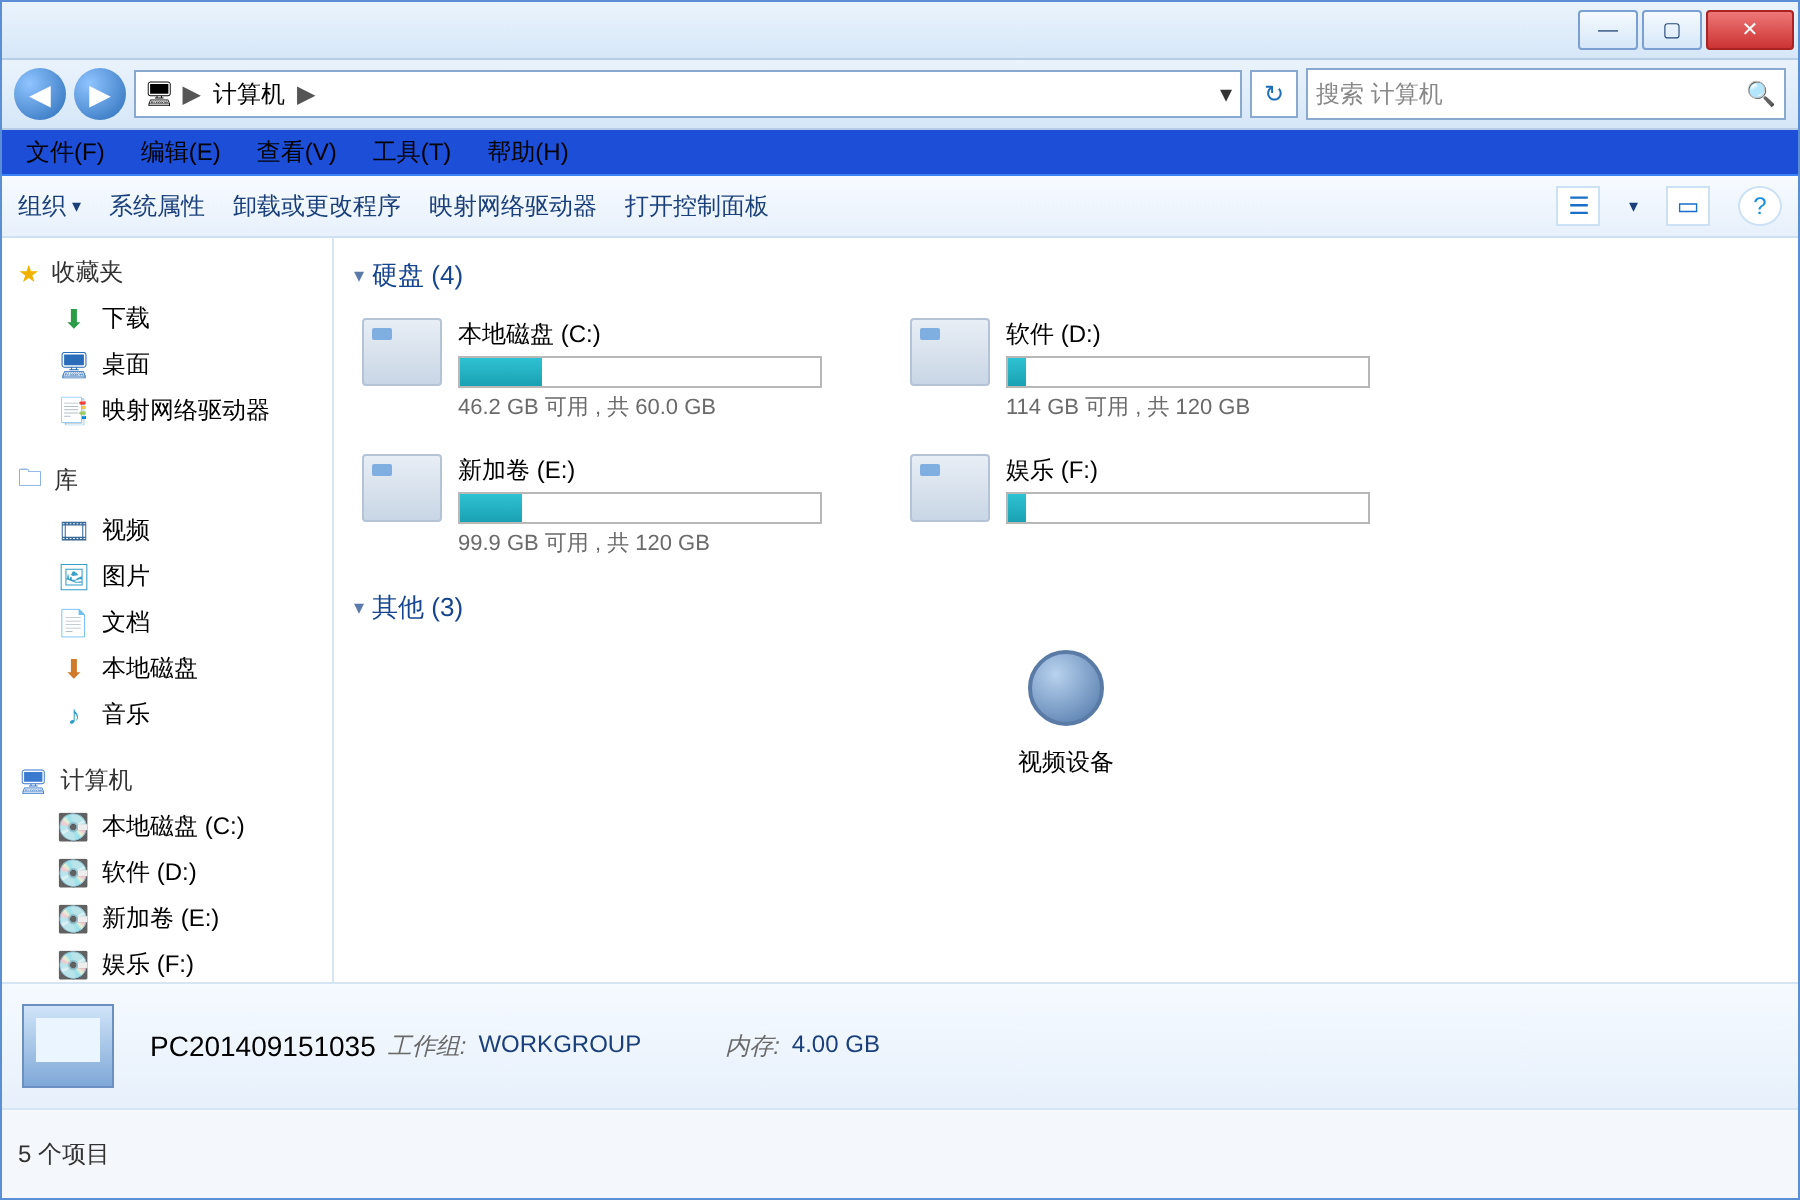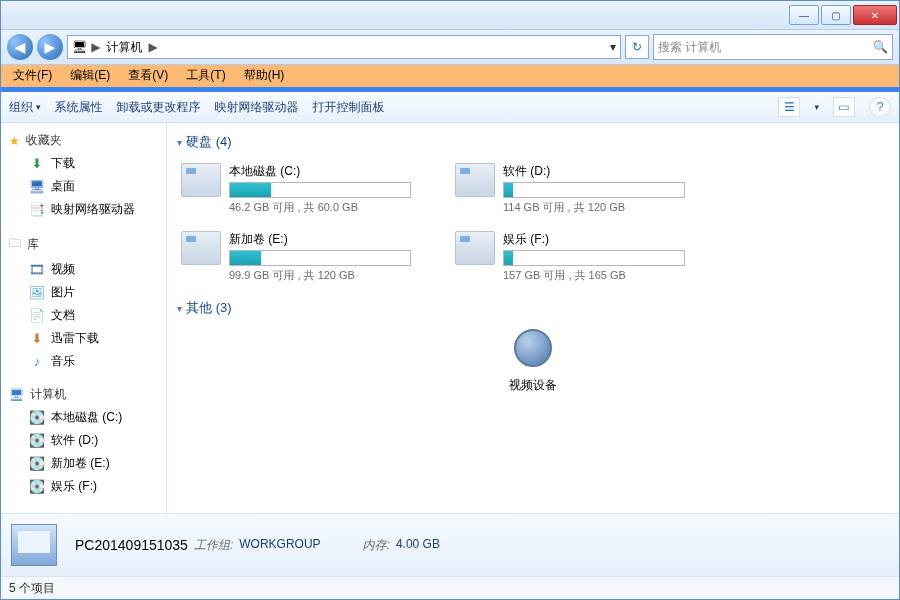--- a/index.html
+++ b/index.html
@@ -12,21 +12,21 @@
 .navbar{height:34px;background:linear-gradient(to bottom,#eaf3fc,#d6e7f8);display:flex;align-items:center;padding:0 6px;gap:4px;border-bottom:1px solid #b6cde5;}
 .navbtn{width:26px;height:26px;border-radius:50%;background:radial-gradient(circle at 30% 30%,#8fc4ff,#2a6db8);display:flex;align-items:center;justify-content:center;color:#fff;font-size:14px;}
 .addr{flex:1;height:22px;border:1px solid #8aa9cf;background:#fff;display:flex;align-items:center;padding:0 4px;gap:4px;}
 .addr .crumb{color:#000;padding:0 2px;}
 .addr .sep{color:#555;}
 .addr .drop{margin-left:auto;color:#333;}
 .refresh{width:22px;height:22px;border:1px solid #8aa9cf;background:#fff;display:flex;align-items:center;justify-content:center;color:#1f6fb8;}
 .search{width:230px;height:22px;border:1px solid #8aa9cf;background:#fff;display:flex;align-items:center;padding:1px 4px;color:#888;position:relative;}
 .search .mag{position:absolute;right:4px;color:#3a7acf;}
 
-.menubar{height:22px;background:#fdba74;display:flex;align-items:flex-start;padding:0 4px;gap:2px;border-bottom:5px solid #3b82f6;}
+.menubar{height:22px;background:#1d4ed8;display:flex;align-items:flex-end;padding:0 4px;gap:2px;border-bottom:1px solid #3b82f6;}
 .menubar span{padding:2px 8px;}
 
 .toolbar{height:30px;background:linear-gradient(to bottom,#f7fbff,#e7f0fb);display:flex;align-items:center;padding:0 8px;gap:14px;border-bottom:1px solid #cfe0f2;}
 .toolbar .sp{flex:1;}
 .toolbar .tool{color:#1a3f7a;display:flex;align-items:center;gap:3px;justify-content:center;}
 .toolbar .drop{font-size:9px;color:#1a3f7a;}
 .toolbar .iconbtn{width:20px;height:18px;border:1px solid #cde1f5;display:flex;align-items:center;justify-content:center;color:#1a6fc8;background:#fff;}
 
 .body{flex:1;display:flex;min-height:0;}
 .sidebar{width:165px;border-right:1px solid #d6e5f3;overflow:auto;padding:6px 0;}
@@ -50,21 +50,21 @@
 .other-item{display:flex;align-items:center;gap:10px;padding:4px 10px;flex-direction:column;}
 .other-item .oic{width:34px;height:34px;border-radius:50%;background:radial-gradient(circle at 35% 30%,#b8d2ee,#4e76a8);border:2px solid #5a7ba6;}
 
 .details{height:54px;border-top:1px solid #d6e5f3;background:linear-gradient(to bottom,#f5faff,#e7f0fb);display:flex;align-items:center;padding:4px 10px;gap:18px;}
 .details .pcic{width:44px;height:40px;background:linear-gradient(to bottom,#d0e4f8,#7fa8d8);border:1px solid #6a8fc0;position:relative;}
 .details .pcic:after{content:"";position:absolute;left:6px;top:6px;right:6px;bottom:12px;background:#eaf5ff;}
 .details .col{display:flex;flex-direction:column;gap:2px;color:#1a3f7a;}
 .details .col .row{display:flex;gap:6px;}
 .details .lab{color:#6a6a6a;font-style:italic;}
 
-.status{height:22px;border-top:1px solid #d6e5f3;background:#f4f8fc;display:flex;align-items:center;padding:0 8px;color:#333;}
+.status{height:22px;border-top:1px solid #d6e5f3;background:#f4f8fc;display:flex;align-items:center;padding:11px 8px;color:#333;}
 </style>
 </head>
 <body>
 
 <div class="window">
 
   <div class="titlebar">
     <div class="wbtn">—</div>
     <div class="wbtn">▢</div>
     <div class="wbtn close">✕</div>
@@ -146,21 +146,21 @@
             <div class="item">
               <span class="ic" style="color:#3aa0c8">🖼</span>
               <span>图片</span>
             </div>
             <div class="item">
               <span class="ic" style="color:#7a8aa0">📄</span>
               <span>文档</span>
             </div>
             <div class="item">
               <span class="ic" style="color:#d07a2a">⬇</span>
-              <span>迅雷下载</span>
+              <span>本地磁盘</span>
             </div>
             <div class="item">
               <span class="ic" style="color:#2a9cc8">♪</span>
               <span>音乐</span>
             </div>
           </div>
       </div>
       <div class="grp">
         <div class="hdr">
           <span style="color:#3a7acf;">🖥</span>
@@ -223,21 +223,20 @@
               <div class="dfree">99.9 GB 可用 , 共 120 GB</div>
             </div>
           </div>
           <div class="drive">
             <div class="dic"></div>
             <div class="dinfo">
               <div class="dname">娱乐 (F:)</div>
               <div class="bar">
                 <div class="fill" style="width:5%"></div>
               </div>
-              <div class="dfree">157 GB 可用 , 共 165 GB</div>
             </div>
           </div>
         </div>
 
       <div class="section-hdr">
         <span class="tri">▾</span>
         <span>其他 (3)</span>
       </div>
       <div id="others">
           <div class="other-item">

